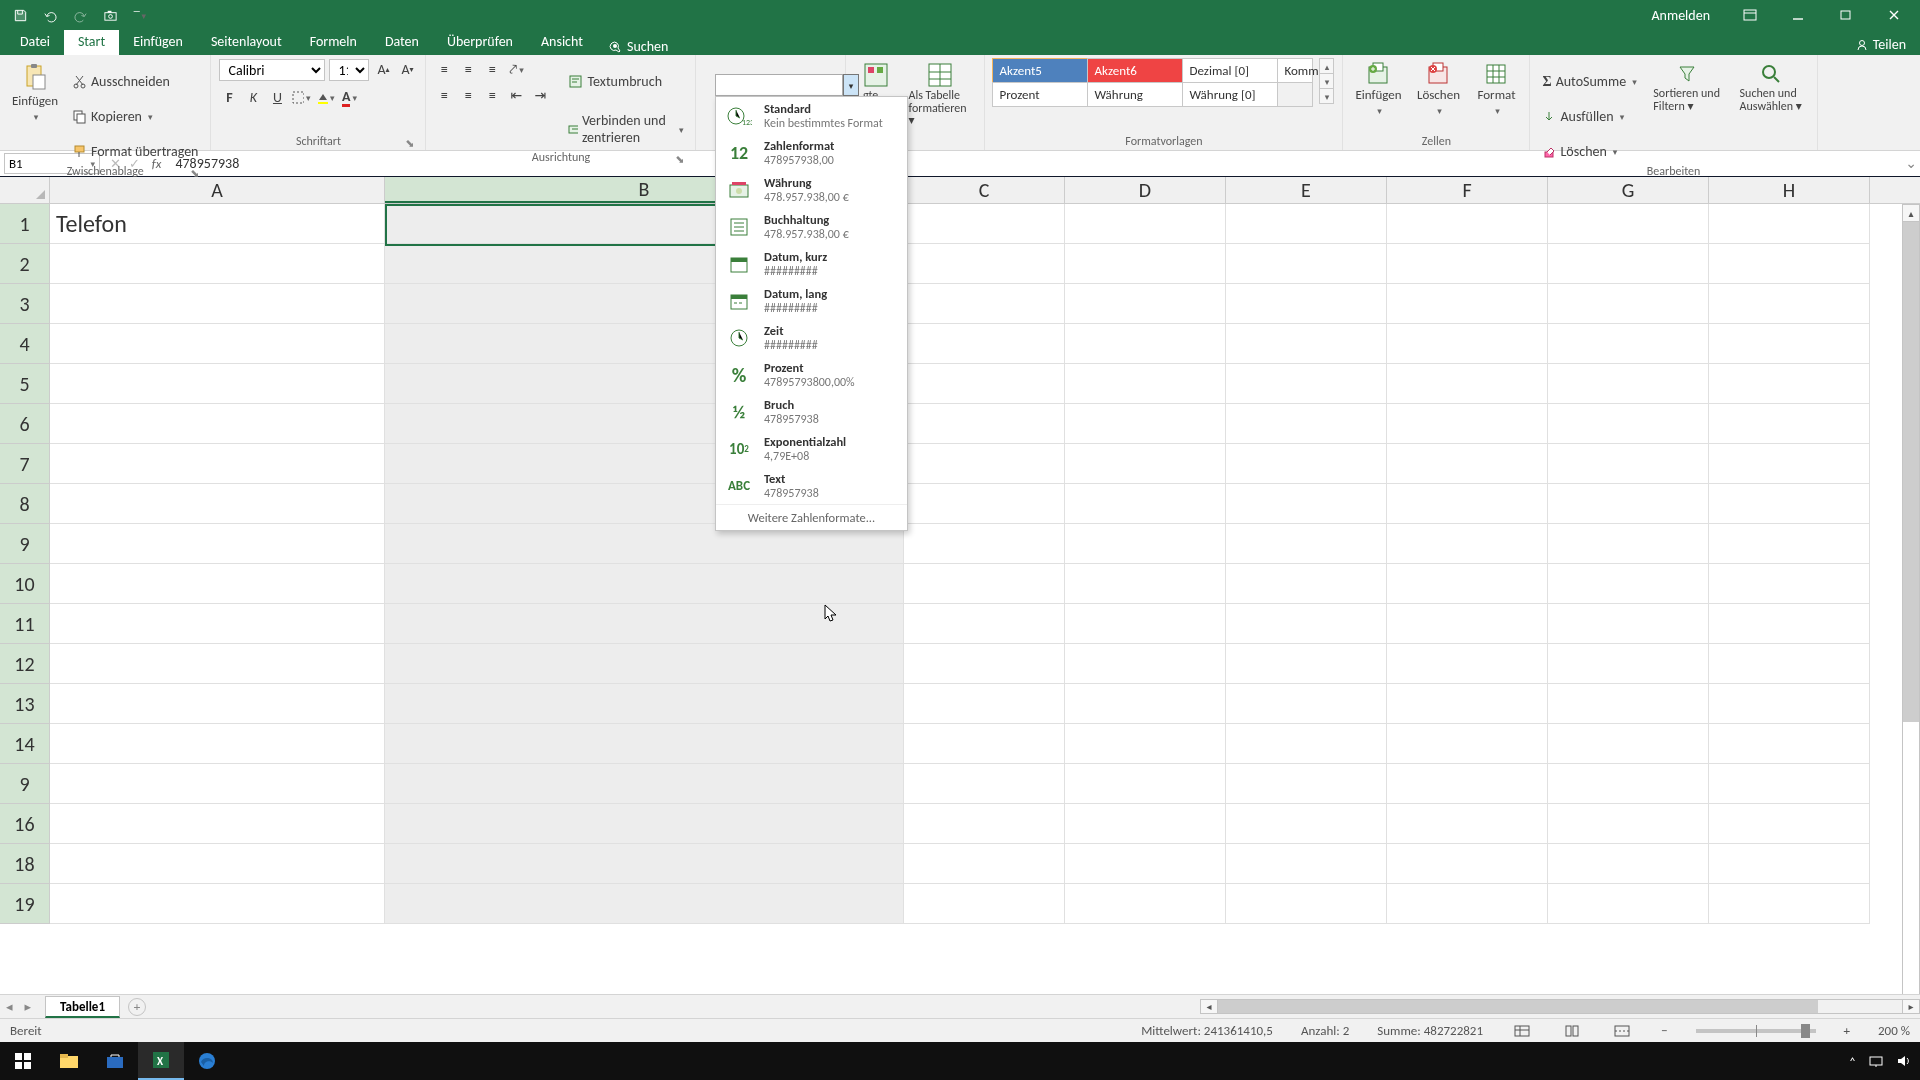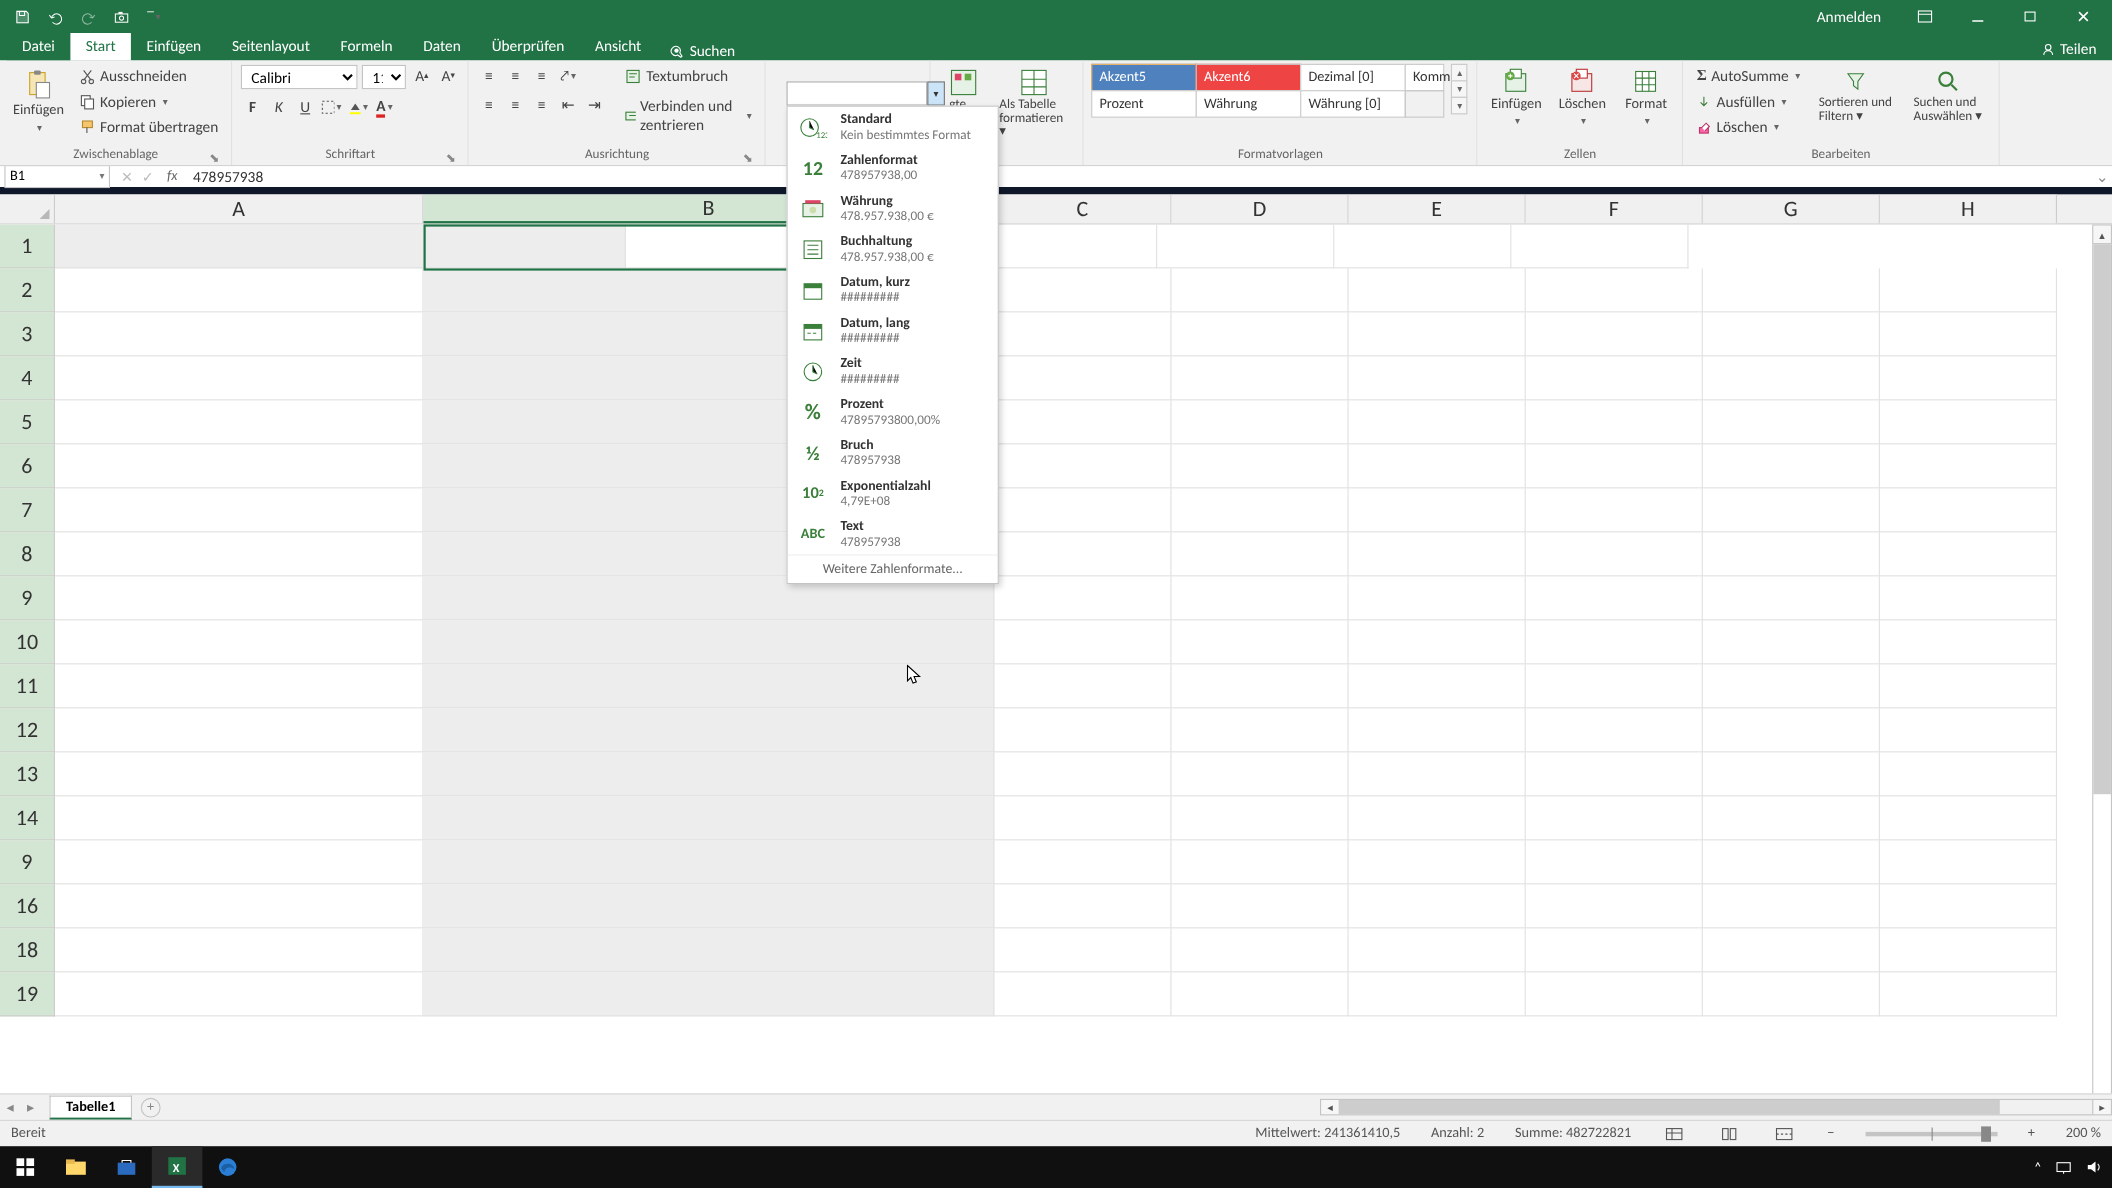--- a/index.html
+++ b/index.html
@@ -21,40 +21,40 @@
 .ribbon-tabs .tab.active { background:#fff; color:#217346; }
 .ribbon-tabs .search { display:flex; align-items:center; gap:6px; margin-left:10px; color:#fff; font-size:14px; }
 .ribbon-tabs .right { margin-left:auto; padding-right:10px; display:flex; gap:6px; align-items:center; }
 
 
 .ribbon { background:#f1f1f1; height: 96px; border-bottom:1px solid #d4d4d4; display:flex; position:relative; }
 .group { border-right:1px solid #e1e1e1; padding: 4px 8px 0; display:flex; flex-direction:column; align-items:center; position:relative; }
 .group .gcontent { display:flex; gap:6px; align-items:flex-start; flex:1; }
 .group .glabel { font-size:12px; color:#666; padding: 2px 0; width:100%; text-align:center; position:relative; }
 .group .glabel .launch { position:absolute; right:0; bottom:0; font-size:11px; color:#888; padding:0 3px; }
-.rbtn { font-size:14px; color:#444; padding:2px 4px; display:flex; align-items:center; gap:4px; }
+.rbtn { font-size:14px; color:#444; padding:2px 4px; display:flex; align-items:center; gap:4px;margin-top:12px; }
 .vstack { display:flex; flex-direction:column; gap:2px; }
 .bigbtn { display:flex; flex-direction:column; align-items:center; font-size:13px; color:#444; padding: 2px 4px; width:54px; }
 .fontbox select, .fontbox input { height: 22px; border:1px solid #c4c4c4; background:#fff; font-size:14px; padding: 0 4px; }
 .icorow { display:flex; gap:4px; }
 .sq { width:20px; height:20px; display:flex; align-items:center; justify-content:center; font-size:14px; color:#444; border:1px solid transparent; }
 .stylecell { border:1px solid #c8c8c8; width:96px; height:25px; font-size:13px; display:flex; align-items:center; padding-left:6px; margin:-1px 0 0 -1px;text-align:center; }
 .ak5 { background:#4e81bd; color:#fff; border-color:#f3b55e;}
 .ak6 { background:#ef4444; color:#fff;}
 .dz { background:#fff; color:#333;}
 .km { background:#fff; color:#333;}
 .pz { background:#fff; color:#333;}
 .wae { background:#fff; color:#333;}
 .wae0 { background:#fff; color:#333;}
 .stylegall { display:flex; width:326px; flex-wrap:wrap; }
 .stylescroll{display:flex;flex-direction:column;}
 .stylescroll div{width:15px;height:16px;border:1px solid #c8c8c8;margin-top:-1px;display:flex;align-items:center;justify-content:center;font-size:9px;color:#666;background:#f6f6f6;}
 
 
-.formulabar { height: 26px; border-bottom:7px solid #0f172a; display:flex; align-items:center; background:#fff;}
+.formulabar { height: 26px; border-bottom:1px solid #0f172a; display:flex; align-items:center; background:#fff;}
 .namebox { width:96px; border:1px solid #c4c4c4; margin:2px 0 2px 4px; height:21px; display:flex; align-items:center; padding:0 4px; font-size:13px; }
 .namebox .dd { margin-left:auto; font-size:9px; color:#777;}
 .fxbtn { padding:0 10px; color:#999; font-size:13px;}
 .fxarea { flex:1; font-size:14px; padding-left: 4px; color:#333; }
 
 
 .gridarea { position:absolute; top:177px; left:0; right:0; bottom:37px; display:flex; flex-direction:column; background:#fff;}
 .colheads { display:flex; height:27px; background:#f0f0f0; border-bottom:1px solid #ccc; }
 .corner { width:50px; border-right:1px solid #ccc; background:#f0f0f0; position:relative;}
 .corner::after{content:"";position:absolute;right:4px;bottom:4px;width:0;height:0;border-left:9px solid transparent;border-bottom:9px solid #b8b8b8;}
@@ -559,20 +559,21 @@
         <div class="ch" style="width: 161px;">D</div>
         <div class="ch" style="width: 161px;">E</div>
         <div class="ch" style="width: 161px;">F</div>
         <div class="ch" style="width: 161px;">G</div>
         <div class="ch" style="width: 161px;">H</div>
       </div>
   </div>
   <div class="rows" id="rows">
       <div class="row">
         <div class="rh sel">1</div>
+        <div class="cell" style="width: 335px;">Telefon</div>
         <div class="cell selcol" style="width: 519px;"></div>
         <div class="cell" style="width: 161px;"></div>
         <div class="cell" style="width: 161px;"></div>
         <div class="cell" style="width: 161px;"></div>
         <div class="cell" style="width: 161px;"></div>
         <div class="cell" style="width: 161px;"></div>
         <div class="cell" style="width: 161px;"></div>
       </div>
       <div class="row">
         <div class="rh sel">2</div>

